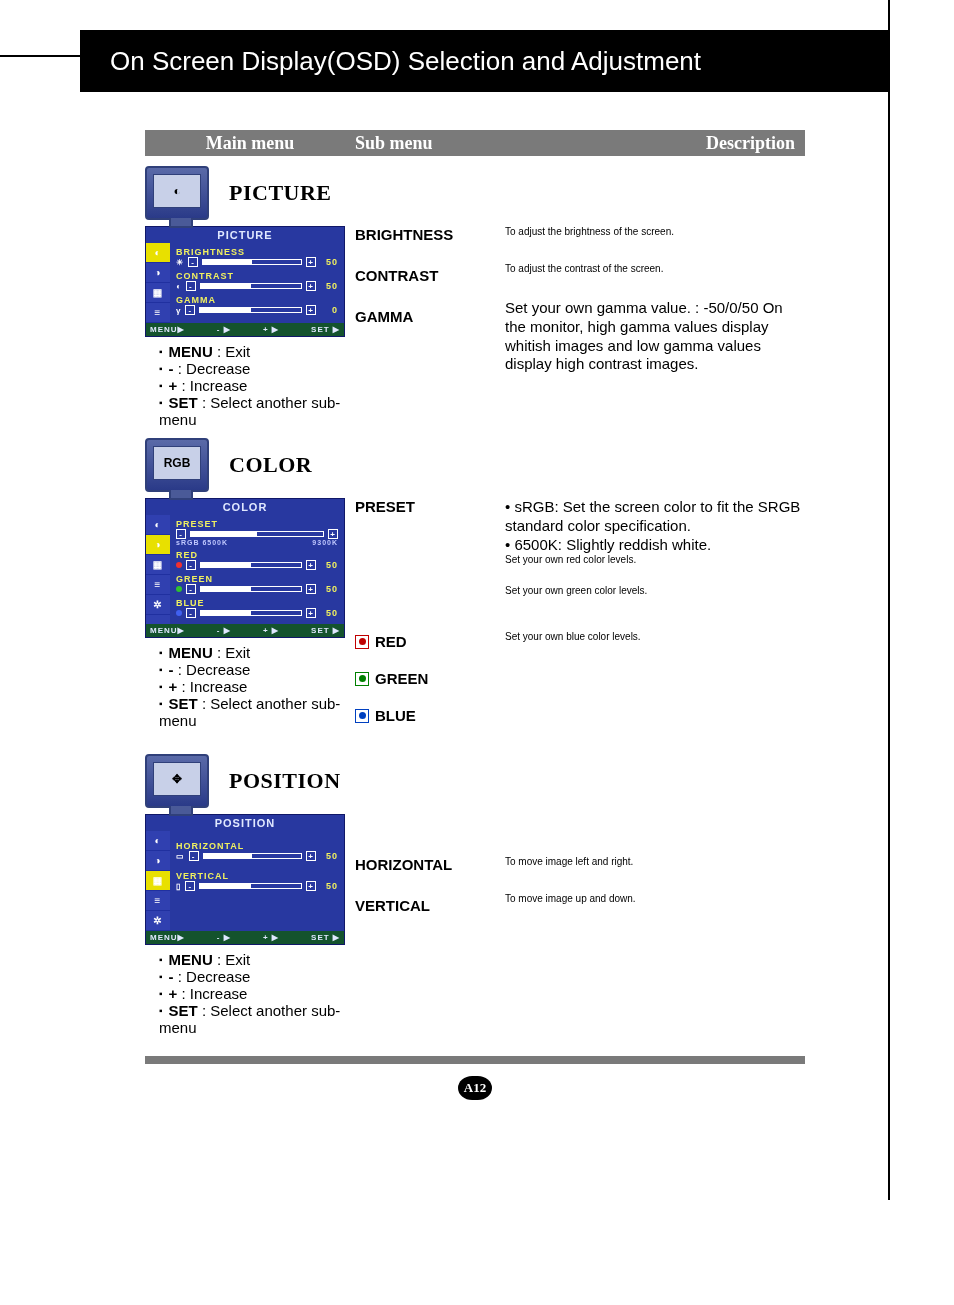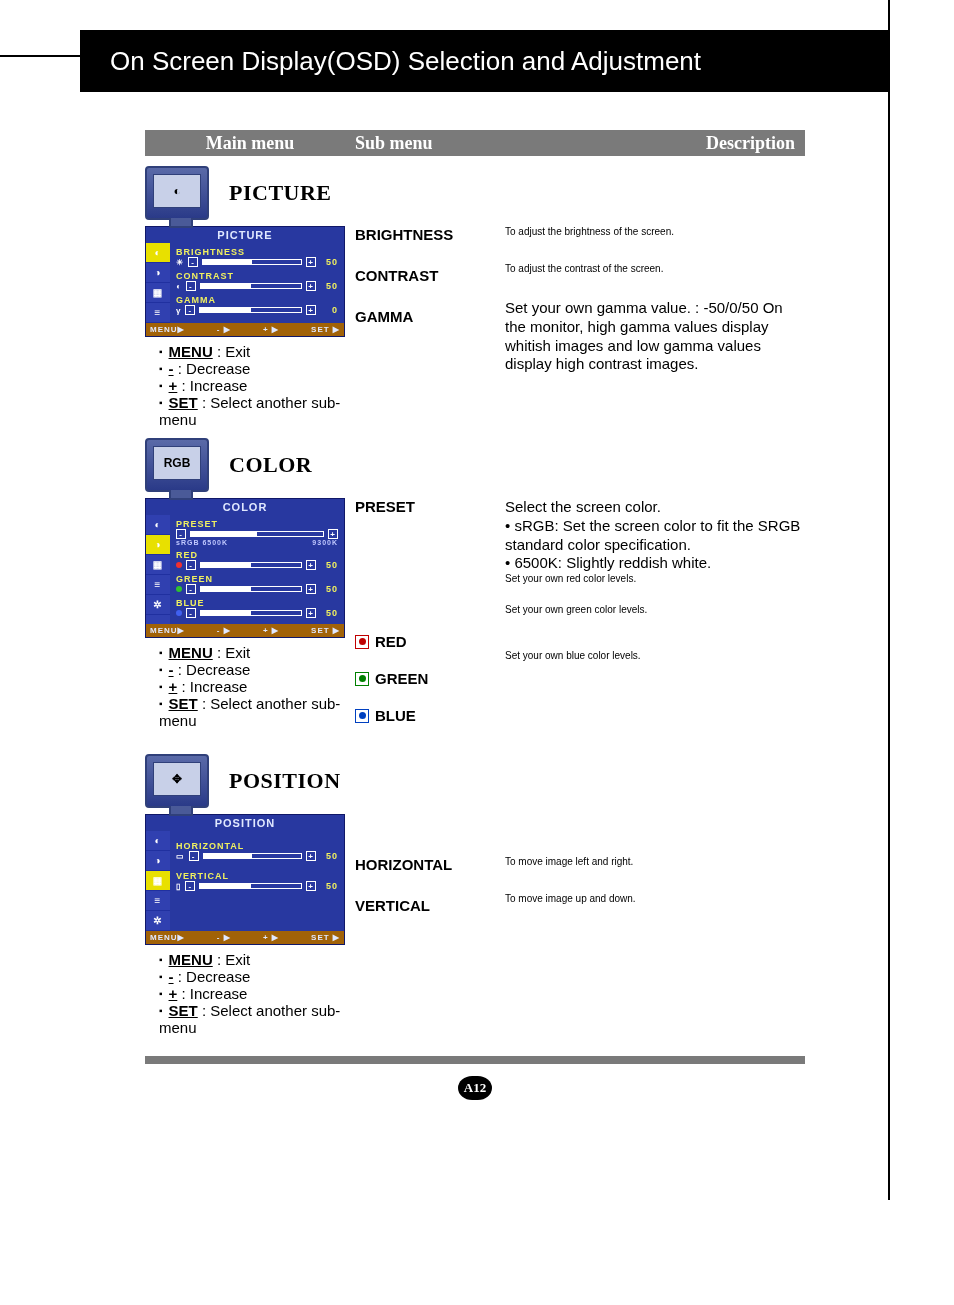--- a/index.html
+++ b/index.html
@@ -30,33 +30,33 @@
   .osd-sidebar .ic { height:20px; border-bottom:1px solid #2030a0; display:flex; align-items:center; justify-content:center; font-size:10px; }
   .osd-sidebar .ic.active { background:#e8e000; }
   .osd-main { flex:1; padding:4px 6px 2px 6px; }
   .osd-item { margin-bottom:4px; }
   .osd-label { color:#f0f060; font-size:9px; letter-spacing:1px; }
   .osd-bar-row { display:flex; align-items:center; gap:4px; }
   .osd-bar { flex:1; height:6px; border:1px solid #fff; position:relative; }
   .osd-bar-fill { position:absolute; left:0; top:0; bottom:0; background:#fff; }
   .osd-val { color:#f0f060; font-size:9px; width:18px; text-align:right; }
   .osd-minus, .osd-plus { width:10px; height:10px; border:1px solid #fff; font-size:8px; display:flex; align-items:center; justify-content:center; color:#fff; }
-  .osd-footer { background:#a16207; display:flex; justify-content:space-between; padding:2px 4px; font-size:8px; color:#e0e8ff; letter-spacing:1px; }
+  .osd-footer { background:#14532d; display:flex; justify-content:space-between; padding:2px 4px; font-size:8px; color:#e0e8ff; letter-spacing:1px; }
 
   .right-grid { flex:1; display:flex; }
   .sub-col { width: 150px; flex-shrink:0; }
   .desc-col { flex:1; }
   .sub-label { font-weight:bold; font-size:15px; margin-bottom:24px; }
   .desc-text { font-size:10px; margin-bottom:24px; line-height:1.25; }
   .desc-block { font-size:15px; line-height:1.25; }
 
   .legend { margin-top:6px; padding-left:14px; font-size:15px; }
   .legend li { list-style: none; margin-bottom:0px; }
   .legend li::before { content:'▪'; font-size:10px; margin-right:6px; position:relative; top:-2px; }
-  .legend b { font-weight:bold;text-decoration:underline; }
+  .legend b { font-weight:bold; }
 
   .color-row { display:flex; align-items:center; gap:6px; font-weight:bold; font-size:15px; margin-bottom:20px; }
   .color-box { width:14px; height:14px; border:1.5px solid; display:flex; align-items:center; justify-content:center; }
   .color-box .dot { width:7px; height:7px; border-radius:50%; }
 
   .page-badge { width:34px; height:24px; background:#000; color:#fff; border-radius:50%/60%; display:flex; align-items:center; justify-content:center; font-size:13px; font-weight:bold; font-family:'Times New Roman',serif; margin:12px auto 0 auto; }
 </style>
 </head>
 <body>
 
@@ -261,21 +261,20 @@
             </div>
           <div class="color-row">
               <span class="color-box" style="border-color:#0040c0">
                 <span class="dot" style="background:#0040c0"></span>
               </span>
               <span>BLUE</span>
             </div>
         </div>
         <div class="desc-col">
           <div class="desc-block">
-            <div>Select the screen color.</div>
             <div style="padding-left:0">• sRGB: Set the screen color to fit the SRGB standard color specification.</div>
             <div>• 6500K: Slightly reddish white.</div>
           </div>
           <div class="desc-text" style="margin-bottom:18px">Set your own red color levels.</div>
           <div class="desc-text" style="margin-bottom:34px">Set your own green color levels.</div>
           <div class="desc-text">Set your own blue color levels.</div>
         </div>
       </div>
     </div>
   </div>

